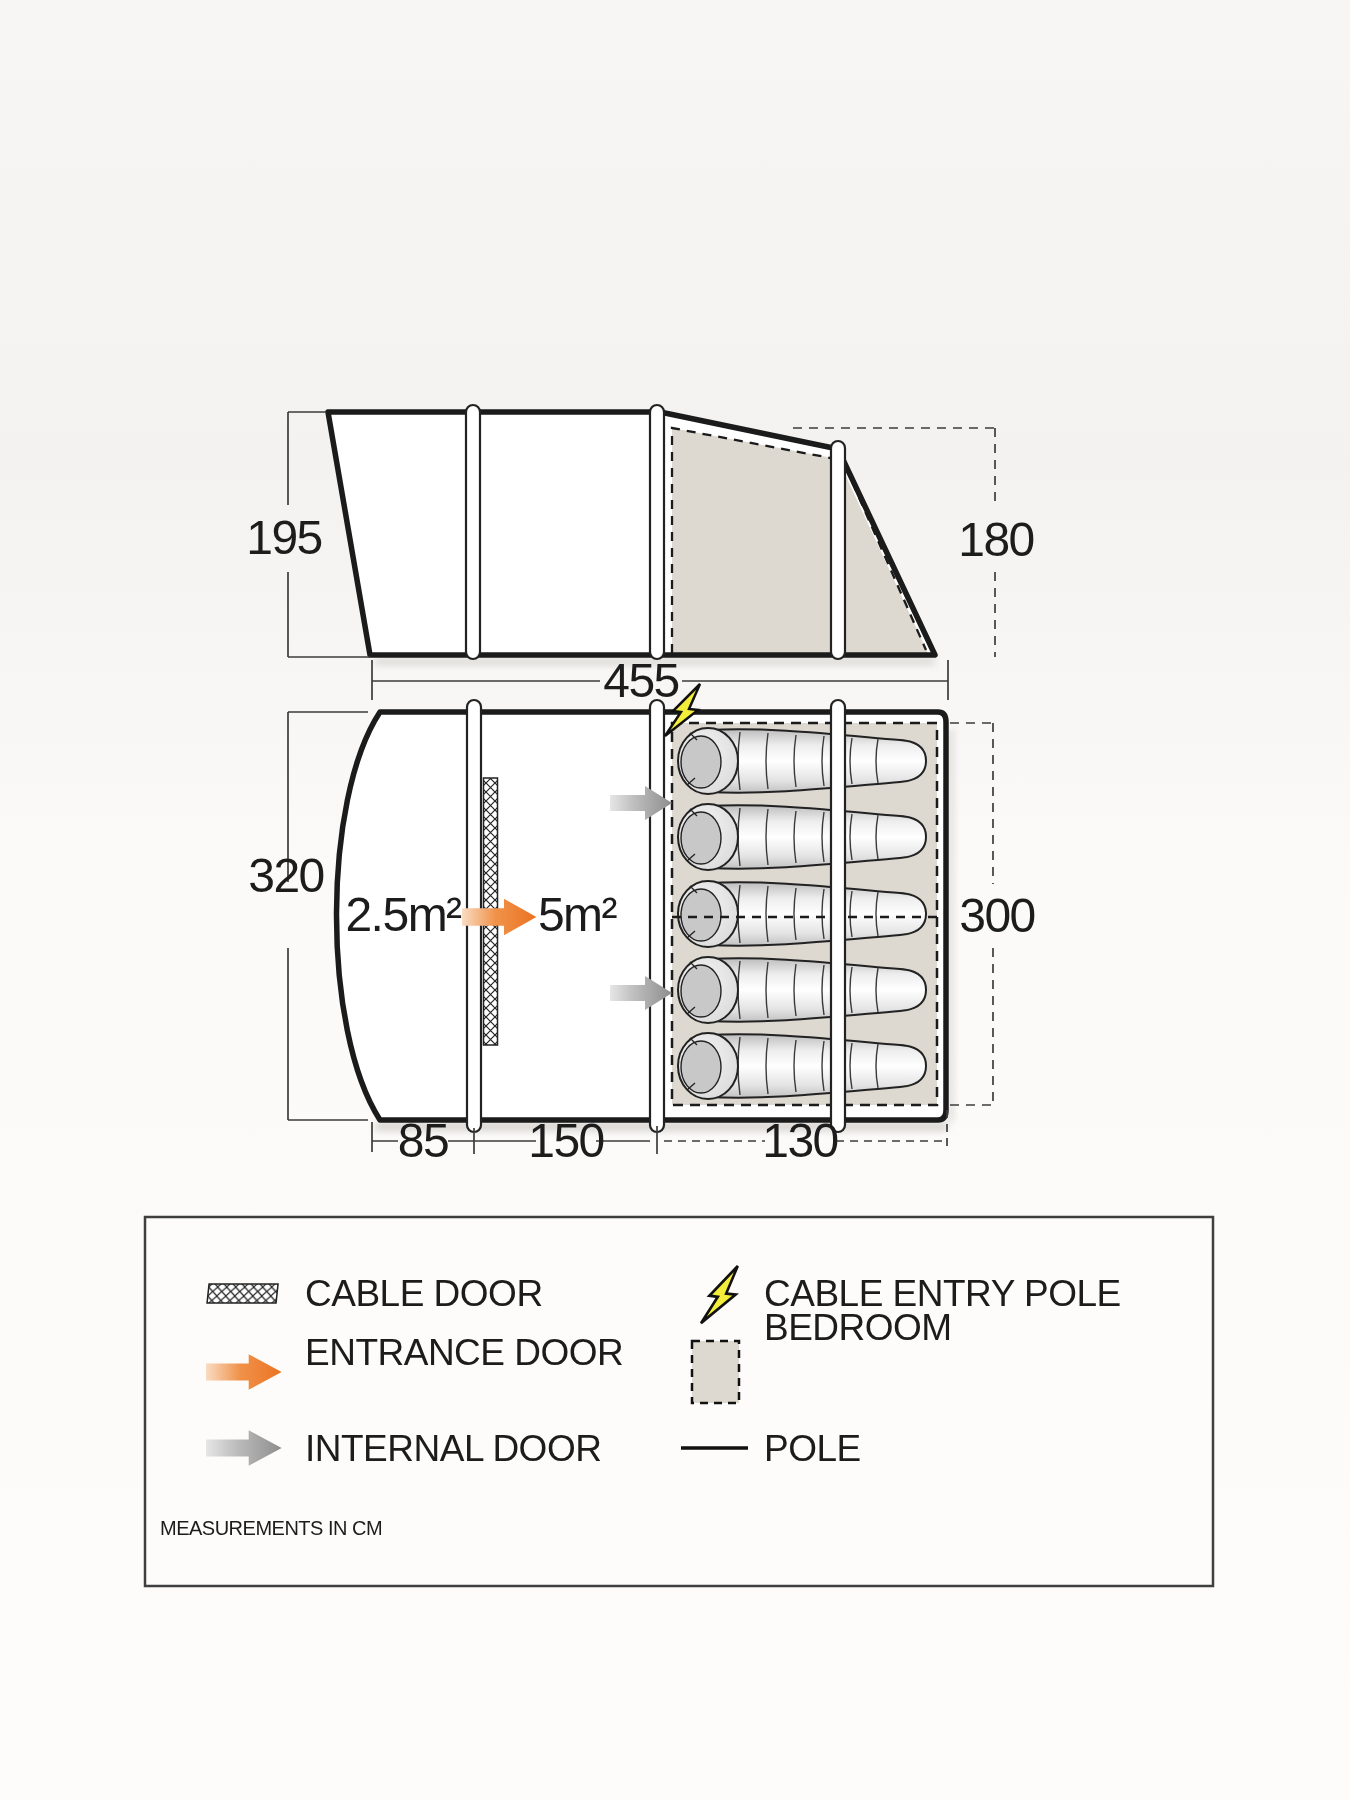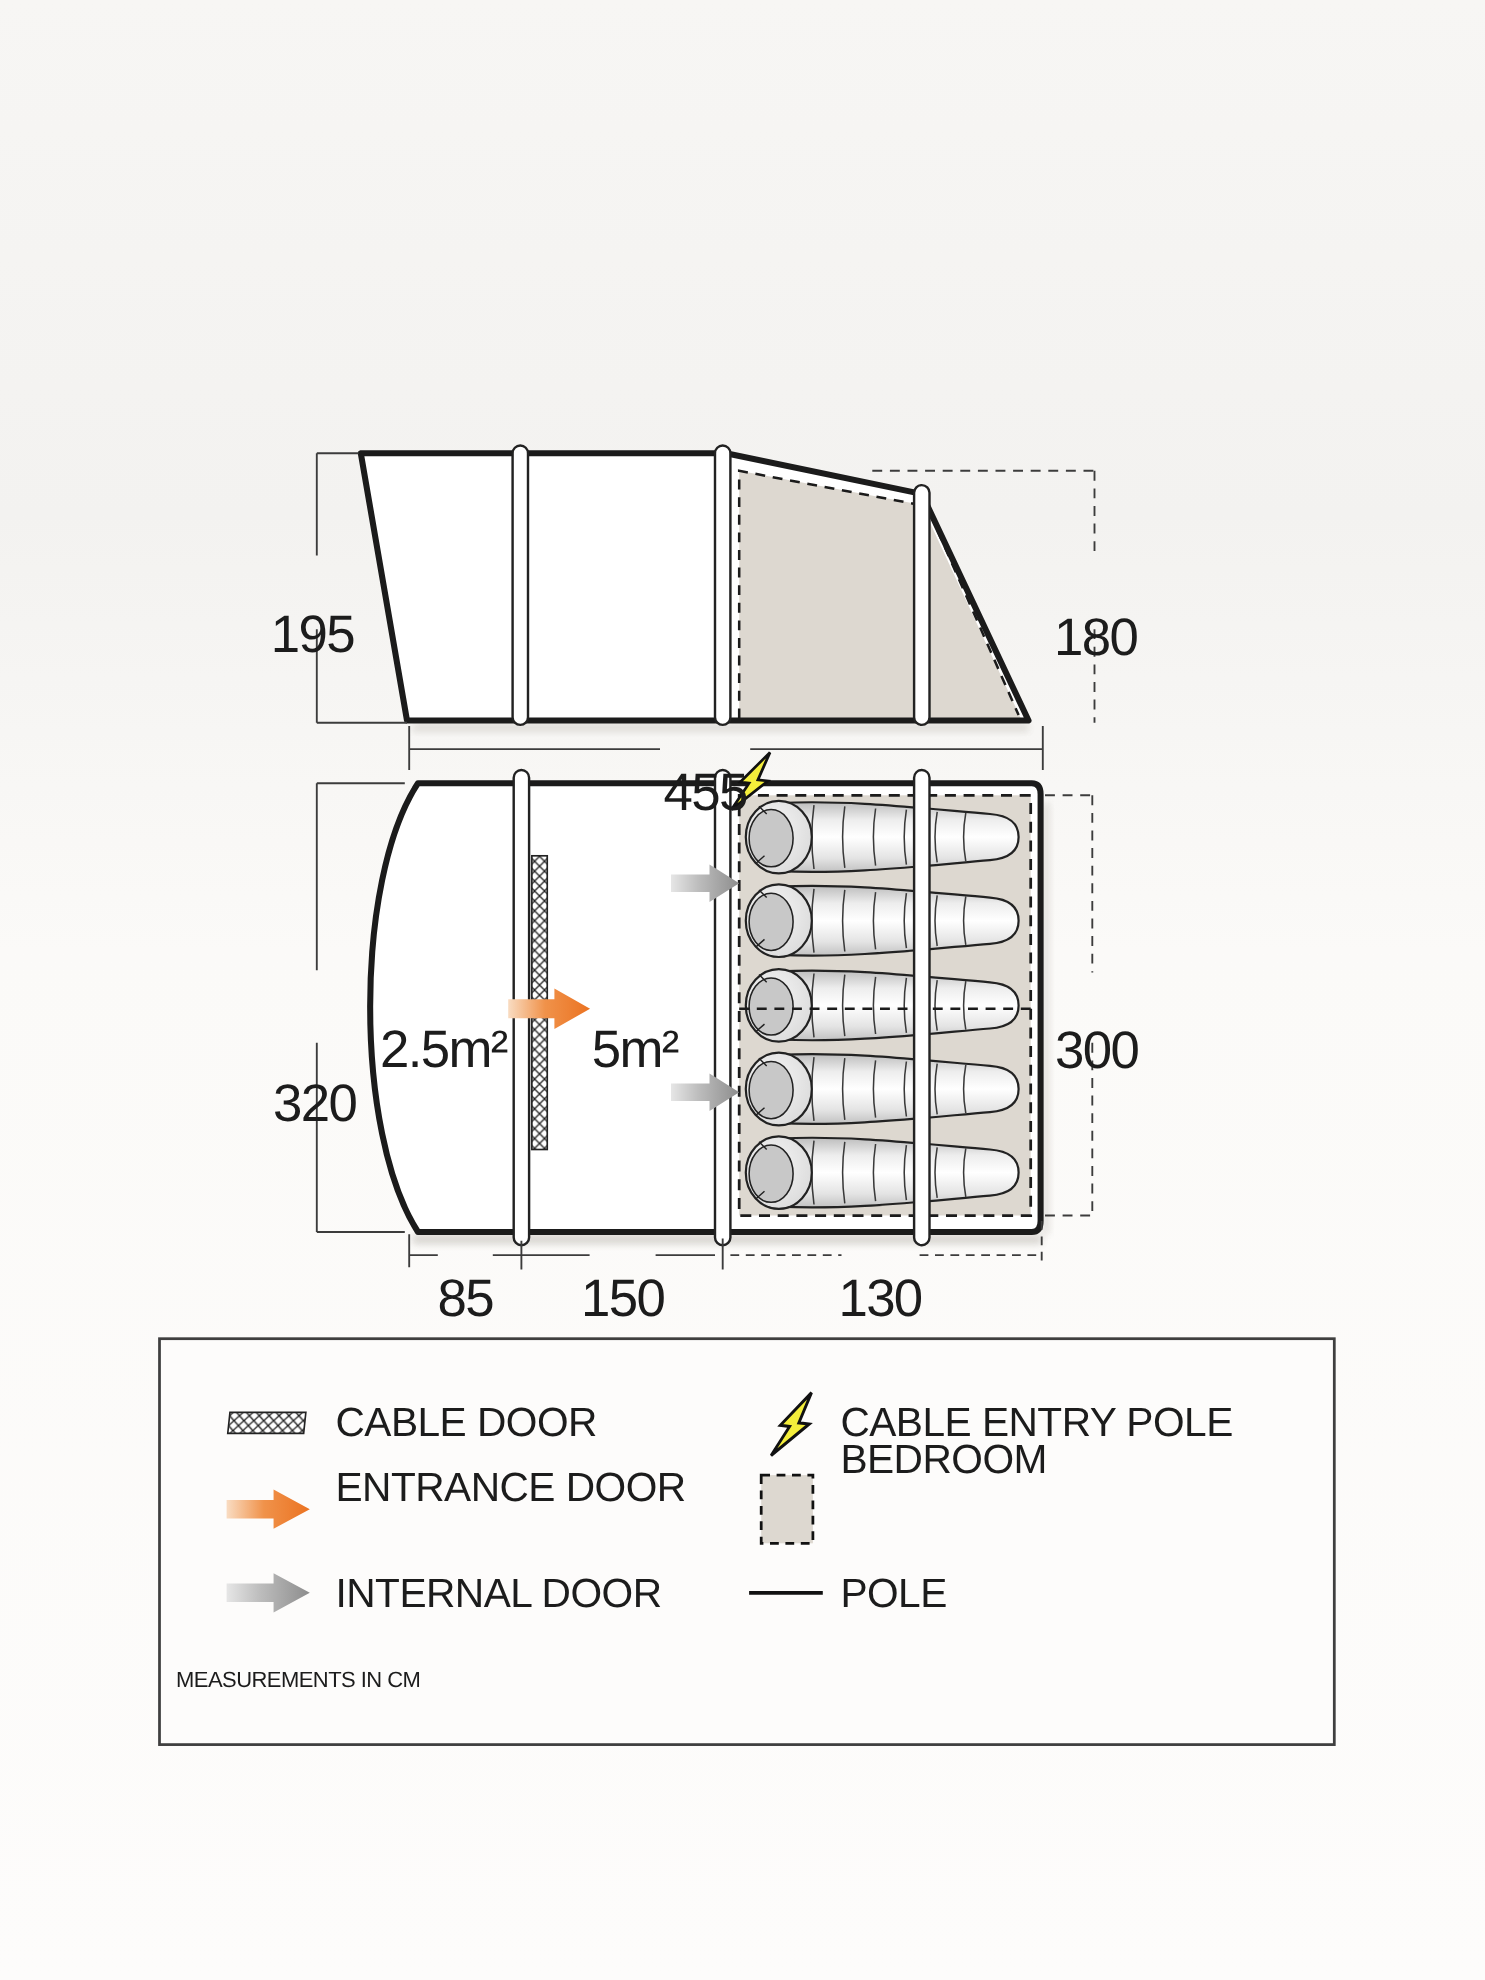--- a/index.html
+++ b/index.html
@@ -3,21 +3,21 @@
 <meta charset="utf-8">
 <style>
   html,body{margin:0;padding:0;}
   .canvas{
     position:relative;width:1350px;height:1800px;overflow:hidden;
     background:linear-gradient(180deg,#f7f6f4 0%,#f3f2f0 26%,#fbfaf8 48%,#fdfcfb 100%);
     font-family:"Liberation Sans",sans-serif;color:#1c1c1c;
   }
   .diagram-svg{position:absolute;left:0;top:0;}
   .lbl{position:absolute;line-height:1;white-space:nowrap;color:#1c1c1c;}
-  .dim{font-size:48px;letter-spacing:-1.5px;transform:translate(-50%,-50%);margin-top:40px;}
+  .dim{font-size:48px;letter-spacing:-1.5px;transform:translate(-50%,-50%);}
   .legend-label{font-size:37px;letter-spacing:-0.5px;transform:translateY(-50%);}
   .note{font-size:20px;letter-spacing:-0.5px;transform:translateY(-50%);}
 </style>
 </head>
 <body>
 
 <div class="canvas">
 
 <svg class="diagram-svg" width="1350" height="1800" viewBox="0 0 1350 1800">
   <defs>
@@ -157,21 +157,21 @@
     <use href="#arrowR" fill="url(#grayGrad)" transform="translate(206,1448) scale(1.22,1.05)"></use>
 
     <line x1="681" y1="1448" x2="748" y2="1448" stroke="#111" stroke-width="3.5"></line>
   </g>
 </svg>
 
 <div class="lbl dim" style="left:284px;top:538px;">195</div>
 <div class="lbl dim" style="left:996px;top:540px;">180</div>
 <div class="lbl dim" style="left:641px;top:681px;">455</div>
 
-<div class="lbl dim" style="left:286px;top:964px;">320</div>
+<div class="lbl dim" style="left:286px;top:876px;">320</div>
 <div class="lbl dim" style="left:997px;top:916px;">300</div>
 <div class="lbl dim" style="left:403px;top:915px;">2.5m²</div>
 <div class="lbl dim" style="left:577px;top:915px;">5m²</div>
 
 <div class="lbl dim" style="left:423px;top:1141px;">85</div>
 <div class="lbl dim" style="left:566px;top:1141px;">150</div>
 <div class="lbl dim" style="left:800px;top:1141px;">130</div>
 
 <div class="lbl legend-label" style="left:305px;top:1293px;">CABLE DOOR</div>
 <div class="lbl legend-label" style="left:764px;top:1293px;">CABLE ENTRY POLE</div>

